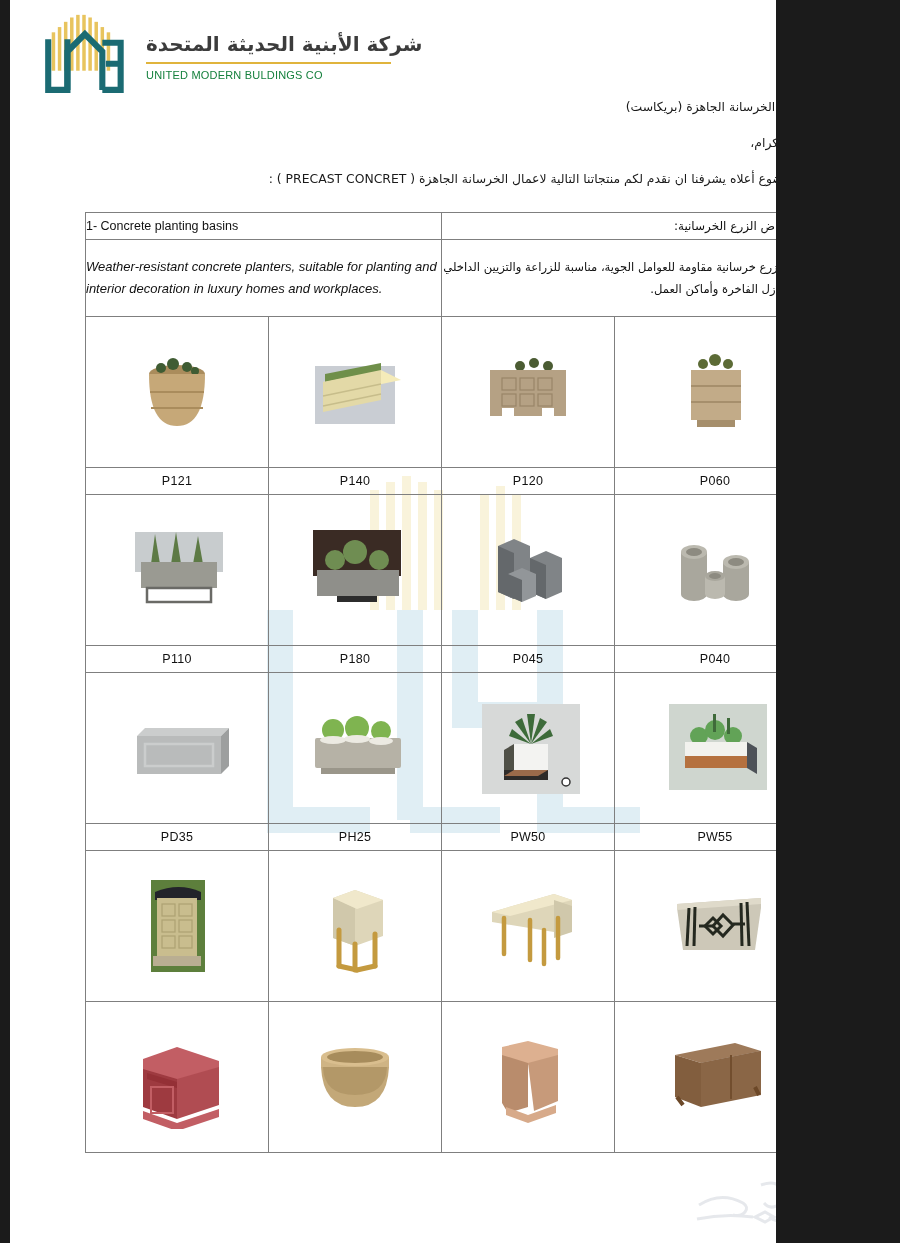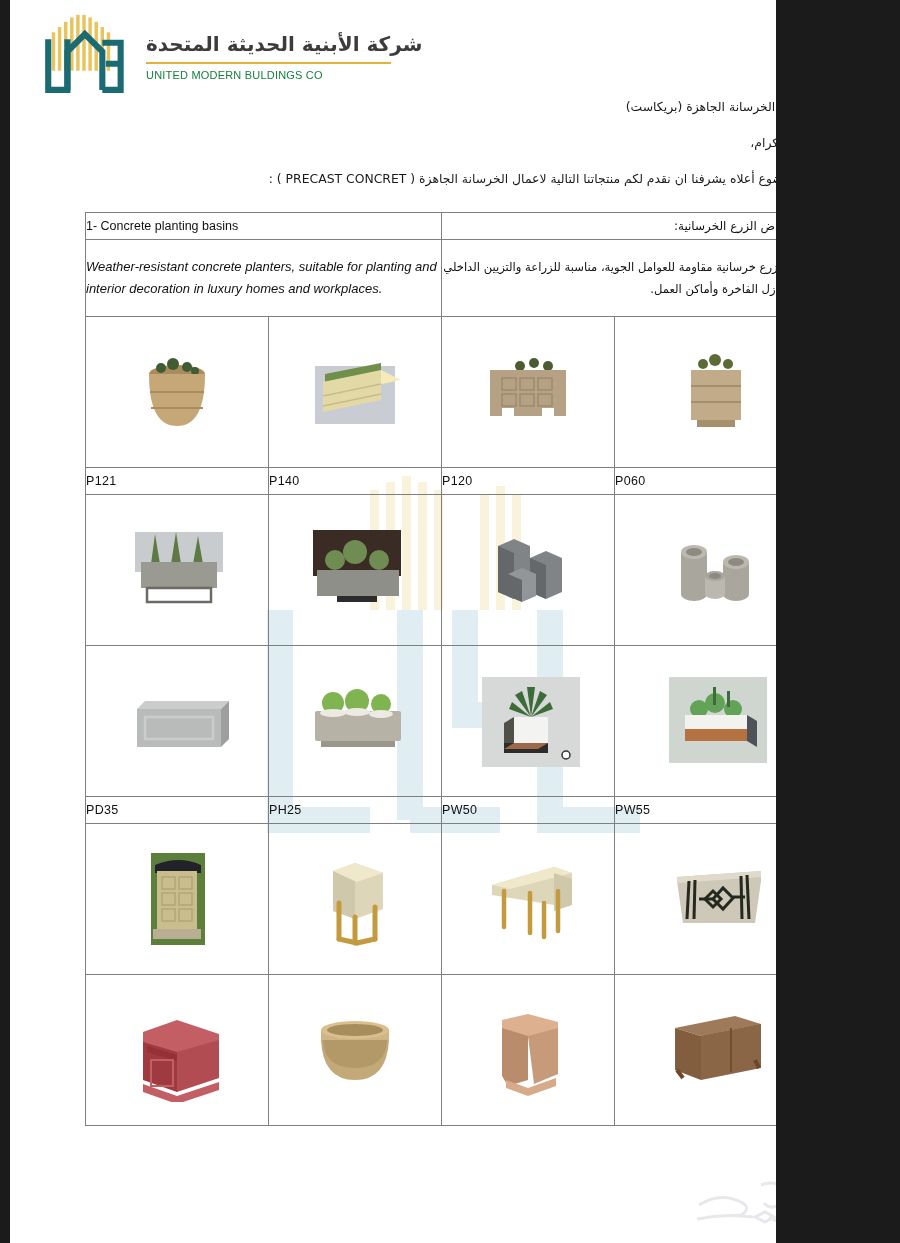--- a/index.html
+++ b/index.html
@@ -144,20 +144,21 @@
   }
   td.pic .ph{
     width:100%;
     height:118px;
     display:flex;
     align-items:center;
     justify-content:center;
   }
   td.lbl{
     height:26px;
+    text-align:center;
     font-size:12.5px;
     color:#111;
     letter-spacing:.3px;
   }
   tr.rowtall td.pic, tr.rowtall td.pic .ph{height:150px;}
 
   svg{display:block;}
 </style>
 </head>
 <body>
@@ -357,20 +358,26 @@
         <path d="M68 44 h26 v32 a13 7 0 0 1 -26 0z" fill="#a9a79d"></path>
                     <ellipse cx="81" cy="44" rx="13" ry="7" fill="#bbb9af"></ellipse>
                     <ellipse cx="81" cy="44" rx="8" ry="4" fill="#8d8b81"></ellipse>
         <path d="M50 58 h20 v18 a10 5 0 0 1 -20 0z" fill="#bbb9af"></path>
                     <ellipse cx="60" cy="58" rx="10" ry="5" fill="#a9a79d"></ellipse>
                     <ellipse cx="60" cy="58" rx="6" ry="3" fill="#8d8b81"></ellipse>
                   </svg>
                 </div>
               </td>
             </tr>
+            <tr>
+              <td class="lbl">P110</td>
+              <td class="lbl">P180</td>
+              <td class="lbl">P045</td>
+              <td class="lbl">P040</td>
+            </tr>
             <tr class="rowtall">
               <td class="pic">
                 <div class="ph">
                   <svg viewBox="0 0 120 104" width="120" height="104" aria-hidden="true">
                     <path d="M20 40 h84 v38 h-84z" fill="#b9bbbb"></path>
         <path d="M20 40 l8 -8 h84 l-8 8z" fill="#cbcdcd"></path>
         <path d="M104 40 l8 -8 v38 l-8 8z" fill="#9d9f9f"></path>
         <rect x="28" y="48" width="68" height="22" fill="none" stroke="#cbcdcd" stroke-width="2.5"></rect>
                   </svg>
                 </div>

